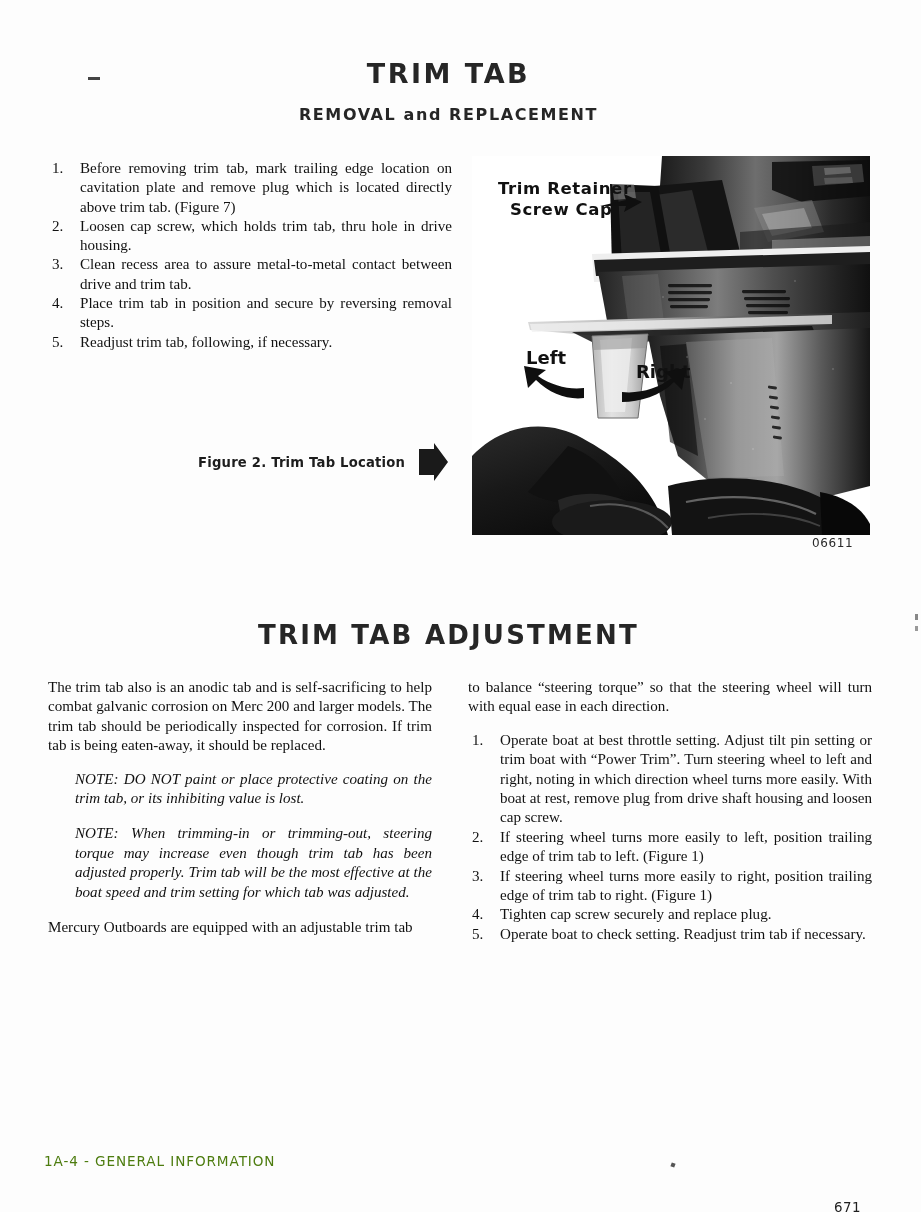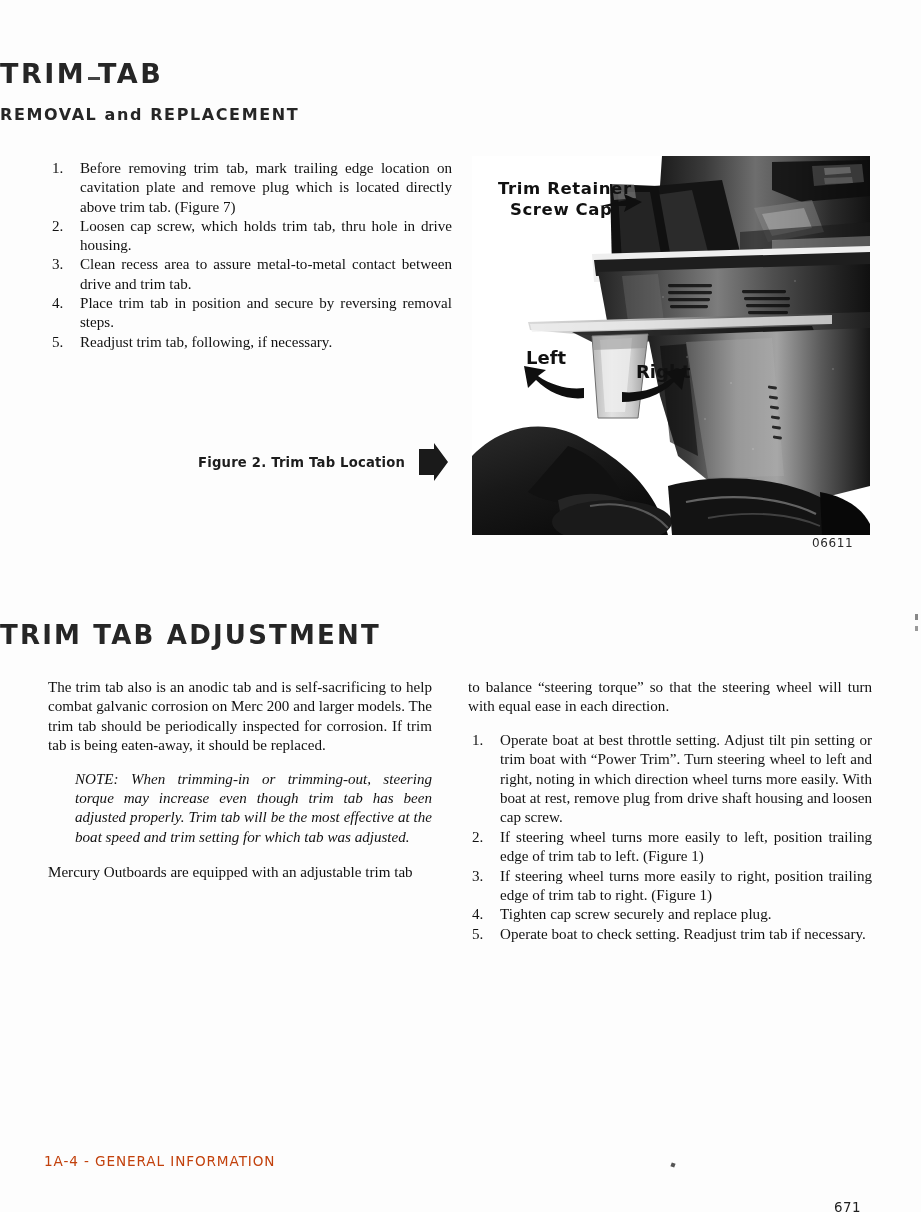--- a/index.html
+++ b/index.html
@@ -19,21 +19,21 @@
     margin: 0 auto;
     background: #fdfdfd;
     overflow: hidden;
   }
 
   
   .heading-1 {
     position: absolute;
     left: 0;
     width: 897px;
-    text-align: left;
+    text-align: center;
     font-family: "DejaVu Sans", sans-serif;
     font-weight: bold;
     color: #262626;
   }
   #title-trim-tab {
     top: 58px;
     font-size: 27px;
     letter-spacing: 2.5px;
   }
   #title-removal {
@@ -169,21 +169,21 @@
   }
 
   
   #footer-left {
     position: absolute;
     left: 44px;
     top: 1153px;
     font-family: "DejaVu Sans", sans-serif;
     font-size: 13.6px;
     letter-spacing: 0.9px;
-    color: #c2410c;
+    color: #4d7c0f;
   }
   #footer-right {
     position: absolute;
     left: 834px;
     top: 1200px;
     font-family: "DejaVu Sans", sans-serif;
     font-size: 13.4px;
     letter-spacing: 0.5px;
     color: #1f1f1f;
   }
@@ -370,20 +370,21 @@
                C 186 232, 168 238, 150 236 Z" fill="#0f0f0f"></path>
     </svg>
   </div>
 
   <div id="photo-id">06611</div>
 
   <div class="heading-1" id="title-adjustment">TRIM TAB ADJUSTMENT</div>
 
   <div class="body-col" id="adjustment-col-left">
     <p class="para">The trim tab also is an anodic tab and is self-sacrificing to help combat galvanic corrosion on Merc 200 and larger models. The trim tab should be periodically inspected for corrosion. If trim tab is being eaten-away, it should be replaced.</p>
+    <p class="note">NOTE: DO NOT paint or place protective coating on the trim tab, or its inhibiting value is lost.</p>
     <p class="note">NOTE: When trimming-in or trimming-out, steering torque may increase even though trim tab has been adjusted properly. Trim tab will be the most effective at the boat speed and trim setting for which tab was adjusted.</p>
     <p class="para">Mercury Outboards are equipped with an adjustable trim tab</p>
   </div>
 
   <div class="body-col" id="adjustment-col-right">
     <p class="para">to balance “steering torque” so that the steering wheel will turn with equal ease in each direction.</p>
     <div id="adjustment-list">
       <div class="num-item">
         <span class="num">1.</span>
         <span class="txt">Operate boat at best throttle setting. Adjust tilt pin setting or trim boat with “Power Trim”. Turn steering wheel to left and right, noting in which direction wheel turns more easily. With boat at rest, remove plug from drive shaft housing and loosen cap screw.</span>

